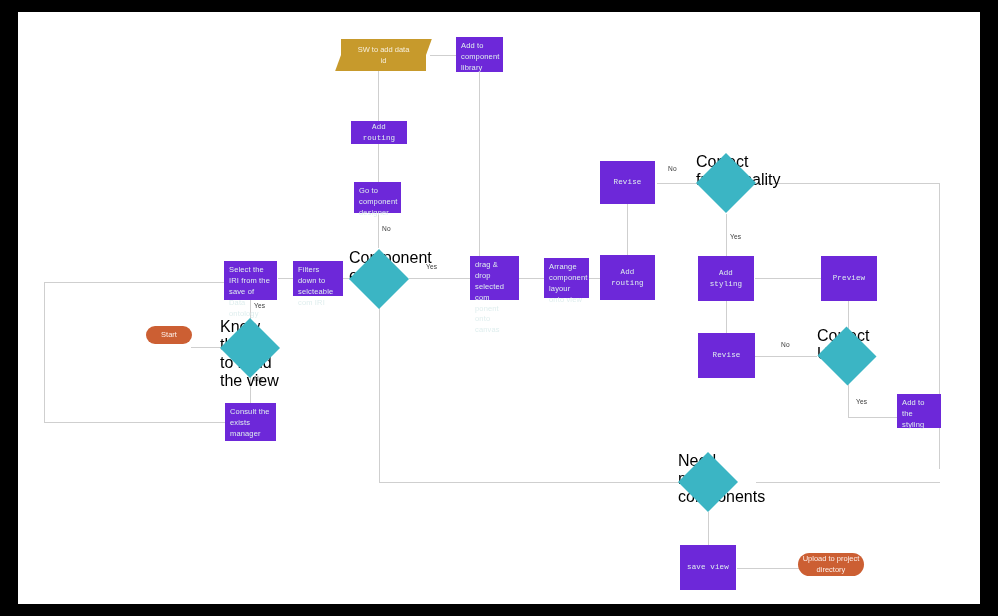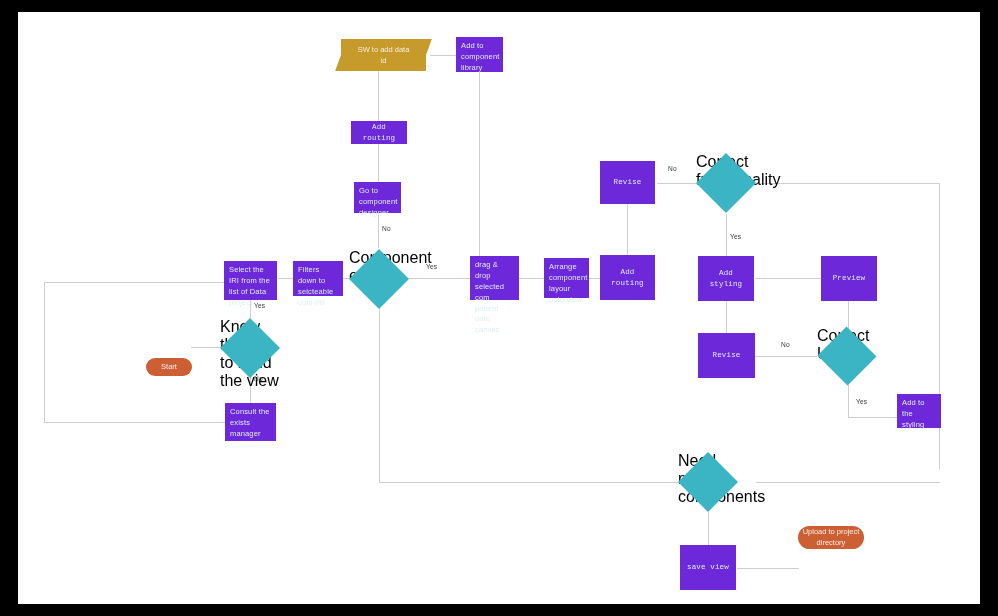--- a/index.html
+++ b/index.html
@@ -112,24 +112,24 @@
     <div class="dwrap" style="left:331px;top:237px;width:60px;height:60px;">
       <div class="dshape" style="transform:rotate(45deg) scale(.707);"></div>
       <div class="dlabel">Component exists?</div>
     </div>
 
     <div class="node rect" style="left:275px;top:249px;width:50px;height:35px;">
       <span class="txt">Filters down to selcteable com IRI</span>
     </div>
 
     <div class="node rect" style="left:206px;top:249px;width:53px;height:39px;">
-      <span class="txt">Select the IRI from the list of Data project</span>
-    </div>
-
-    <div class="pill" style="position:absolute;left:128px;top:346px;width:46px;height:18px;">
+      <span class="txt">Select the IRI from the save of Data ontology</span>
+    </div>
+
+    <div class="pill" style="position:absolute;left:128px;top:314px;width:46px;height:18px;">
       <span class="txt">Start</span>
     </div>
 
     <div class="dwrap" style="left:202px;top:306px;width:60px;height:60px;">
       <div class="dshape" style="transform:rotate(45deg) scale(.707);"></div>
       <div class="dlabel">Know the IRI to build the view</div>
     </div>
 
     <div class="node rect" style="left:207px;top:391px;width:51px;height:38px;">
       <span class="txt">Consult the exists manager</span>
@@ -179,21 +179,21 @@
 
     <div class="dwrap" style="left:660px;top:440px;width:60px;height:60px;">
       <div class="dshape" style="transform:rotate(45deg) scale(.707);"></div>
       <div class="dlabel">Need more components</div>
     </div>
 
     <div class="node rect ctr" style="left:662px;top:533px;width:56px;height:45px;">
       <span class="txt">save view</span>
     </div>
 
-    <div class="pill" style="position:absolute;left:780px;top:514px;width:66px;height:23px;">
+    <div class="pill" style="position:absolute;left:780px;top:541px;width:66px;height:23px;">
       <span class="txt">Upload to project directory</span>
     </div>
 
     <div class="elbl" style="left:364px;top:213px;">No</div>
     <div class="elbl" style="left:408px;top:251px;">Yes</div>
     <div class="elbl" style="left:236px;top:290px;">Yes</div>
     <div class="elbl" style="left:236px;top:363px;">No</div>
     <div class="elbl" style="left:650px;top:153px;">No</div>
     <div class="elbl" style="left:712px;top:221px;">Yes</div>
     <div class="elbl" style="left:763px;top:329px;">No</div>

